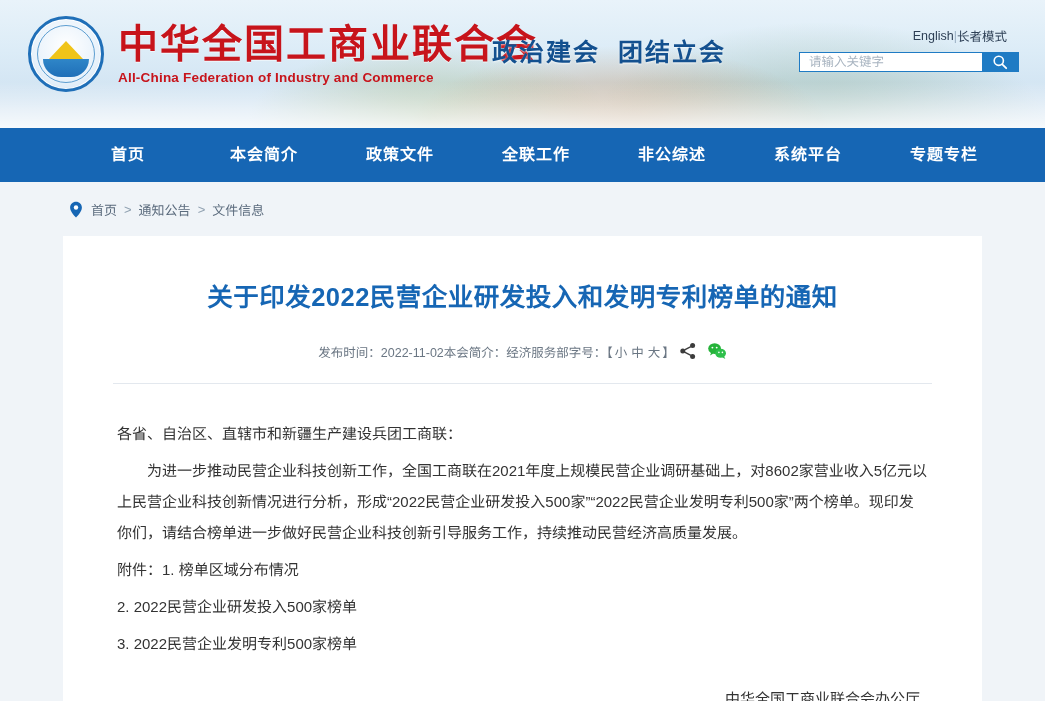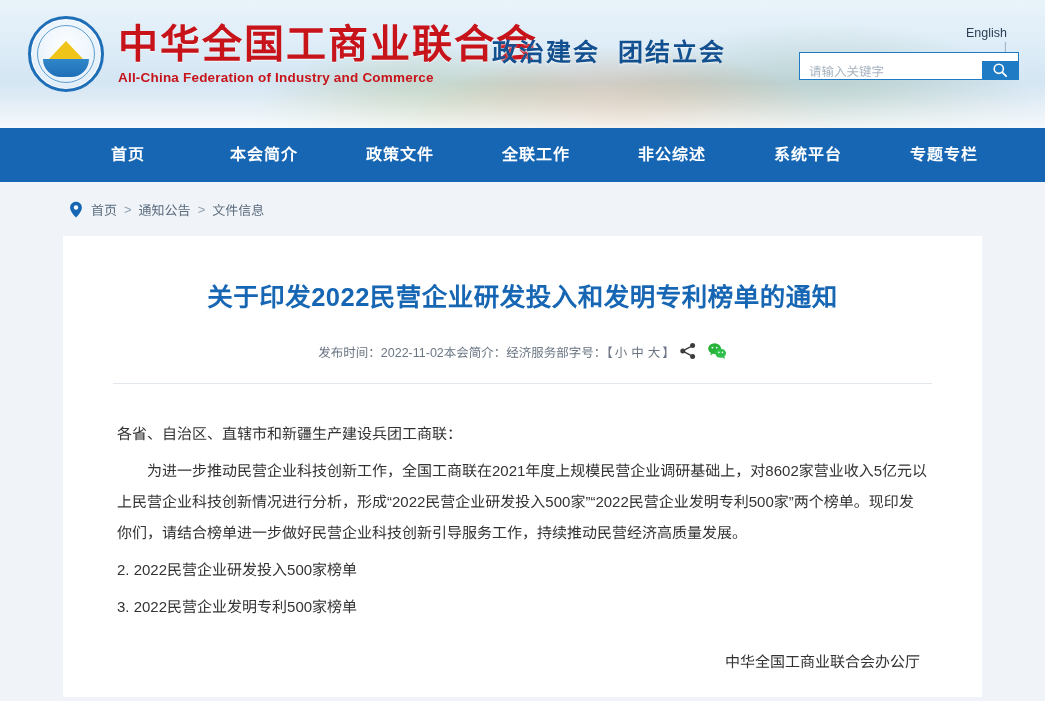--- a/index.html
+++ b/index.html
@@ -87,32 +87,31 @@
     line-height: 38px;
     letter-spacing: 2px;
     text-shadow: 0 1px 2px rgba(255,255,255,.7);
     font-family: "Liberation Serif", serif;
   }
   .slogan span { margin-right: 18px; }
 
   .top-links {
     position: absolute; right: 38px; top: 26px;
     font-size: 12.5px; color: #2d3f55;
-    display: flex; align-items: flex-end;  flex-direction: column;
+    display: flex; align-items: center; 
   }
   .top-links .divider { color: #9bb0c4; }
   .top-links a { color: #2d3f55; text-decoration: none; }
 
   .search-box {
     position: absolute; right: 26px; top: 52px;
-    width: 220px; height: 28px;
+    width: 220px; height: 20px;
     display: flex;
     border: 1px solid #1f7bc4;
     background: #fff;
-    align-items: flex-end;
   }
   .search-input {
     flex: 1; border: 0; outline: none;
     padding: 0 9px; font-size: 12.5px; color: #333;
     font-family: "Liberation Sans", sans-serif;
   }
   .search-input::placeholder { color: #a8b4c0; }
   .search-btn {
     width: 36px; background: #1f7bc4;
     display: flex; align-items: center; justify-content: center;
@@ -308,20 +307,21 @@
             </svg>
           </span>
         </span>
       </div>
 
       <div class="hr"></div>
 
       <div class="body-text">
         <p>各省、自治区、直辖市和新疆生产建设兵团工商联：</p>
         <p class="indent">为进一步推动民营企业科技创新工作，全国工商联在2021年度上规模民营企业调研基础上，对8602家营业收入5亿元以上民营企业科技创新情况进行分析，形成“2022民营企业研发投入500家”“2022民营企业发明专利500家”两个榜单。现印发你们，请结合榜单进一步做好民营企业科技创新引导服务工作，持续推动民营经济高质量发展。</p>
+        <p class="attach-line">附件：1. 榜单区域分布情况</p>
         <p class="attach-sub">2. 2022民营企业研发投入500家榜单</p>
         <p class="attach-sub">3. 2022民营企业发明专利500家榜单</p>
         <div class="sign">中华全国工商业联合会办公厅</div>
       </div>
     </article>
 
   </div>
 </div>
 
 </body></html>

